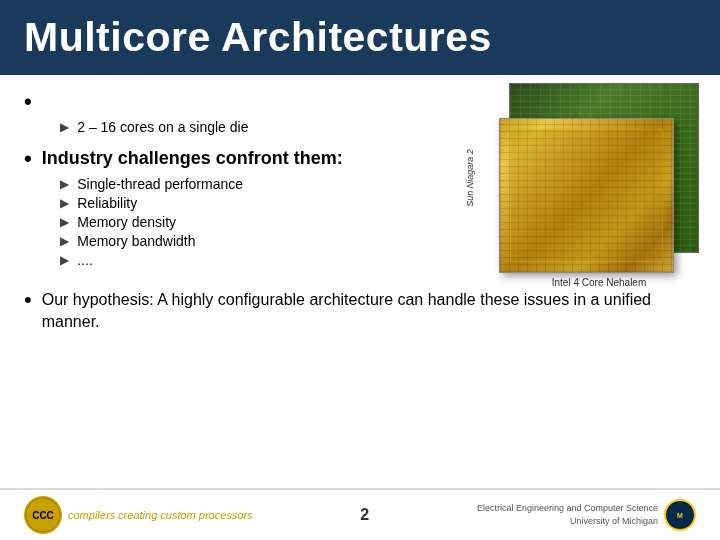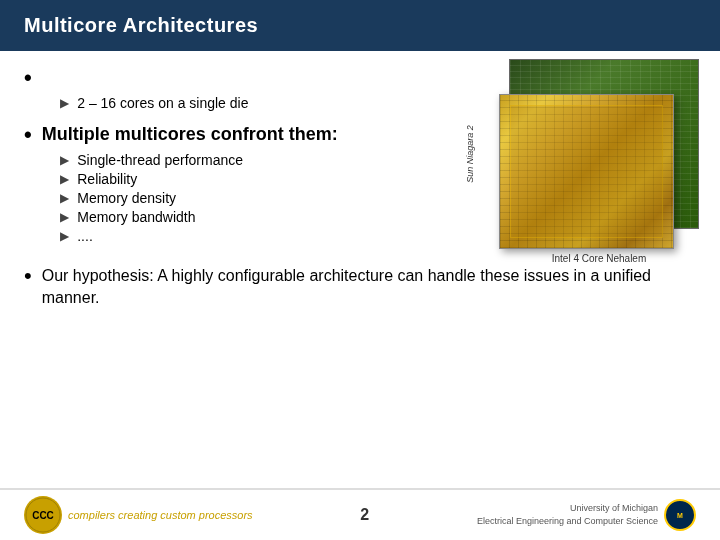--- a/index.html
+++ b/index.html
@@ -21,21 +21,21 @@
 
     
     .header {
       background: #1a3a5c;
       padding: 14px 24px;
       flex-shrink: 0;
     }
 
     .header h1 {
       color: #fff;
-      font-size: 20px;
+      font-size: 41px;
       font-weight: bold;
       letter-spacing: 0.5px;
     }
 
     
     .content {
       flex: 1;
       display: flex;
       flex-direction: column;
       padding: 16px 24px 0 24px;
@@ -313,21 +313,21 @@
         <div class="sub-bullet">
           <span class="arrow">▶</span>
           <span>2 – 16 cores on a single die</span>
         </div>
       </div>
     </div>
 
     <div class="section">
       <div class="bullet-main">
         <span class="bullet-dot">•</span>
-        <span>Multiple multicores confront them:</span>
+        <span>Industry challenges confront them:</span>
       </div>
       <div class="sub-bullets">
         <div class="sub-bullet">
           <span class="arrow">▶</span>
           <span>Single-thread performance</span>
         </div>
         <div class="sub-bullet">
           <span class="arrow">▶</span>
           <span>Reliability</span>
         </div>
@@ -365,20 +365,20 @@
             <circle cx="18" cy="18" r="17" fill="#c8a000" stroke="#a08000" stroke-width="1"></circle>
             <text x="18" y="22" text-anchor="middle" font-size="10" font-weight="bold" fill="#000">CCC</text>
           </svg>
         </div>
         <div class="footer-tagline">compilers creating custom processors</div>
       </div>
     </div>
     <div class="footer-page">2</div>
     <div class="footer-university-logo">
       <div class="footer-right">
+        <div>Electrical Engineering and Computer Science</div>
         <div>University of Michigan</div>
-        <div>Electrical Engineering and Computer Science</div>
       </div>
       <div class="univ-seal">M</div>
     </div>
   </div>
 
 </div>
 
 </body></html>

